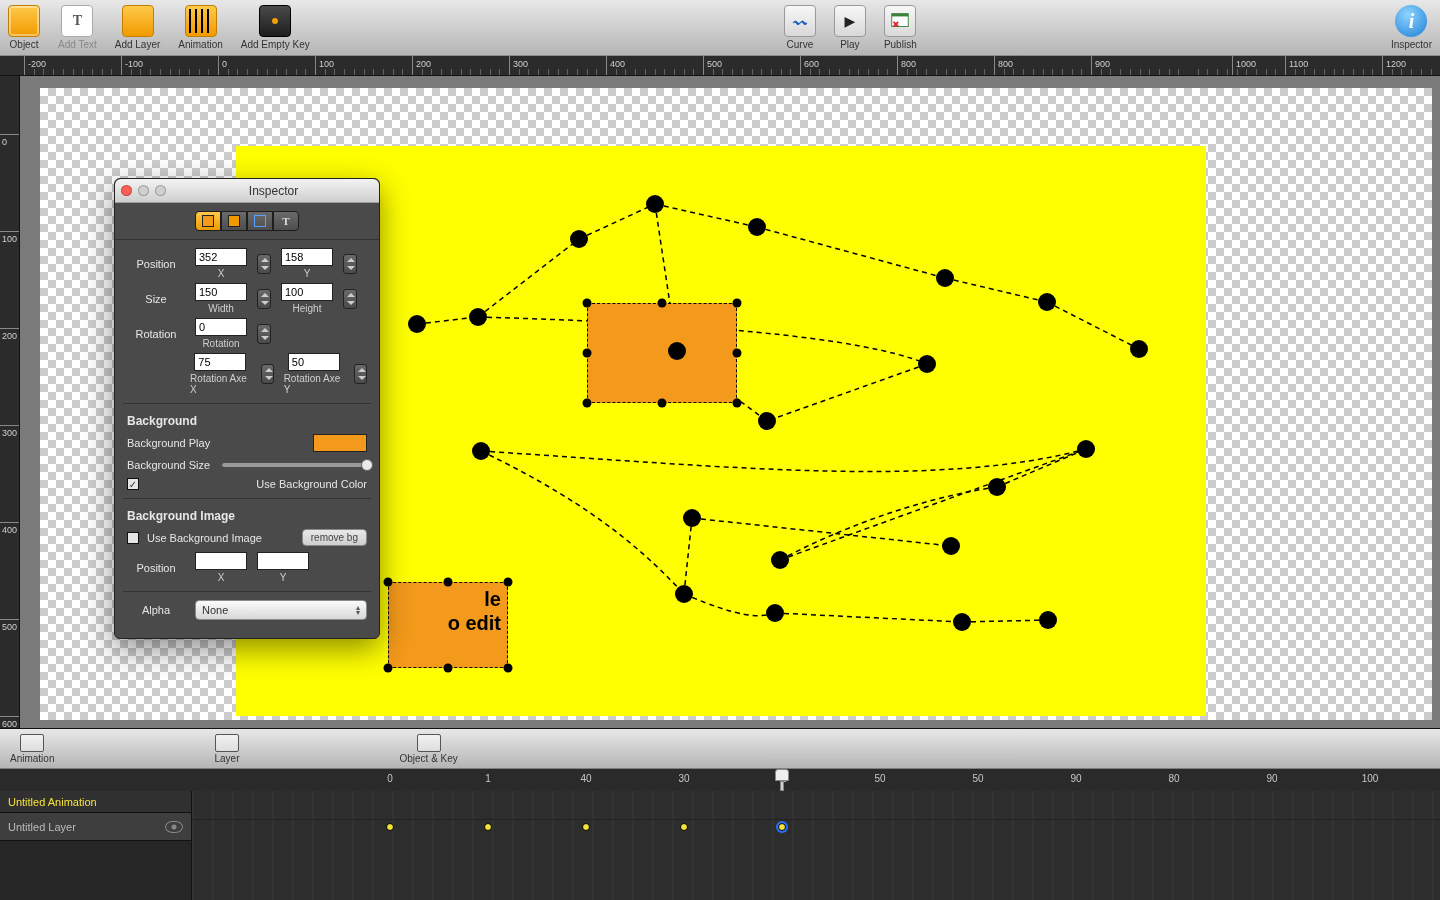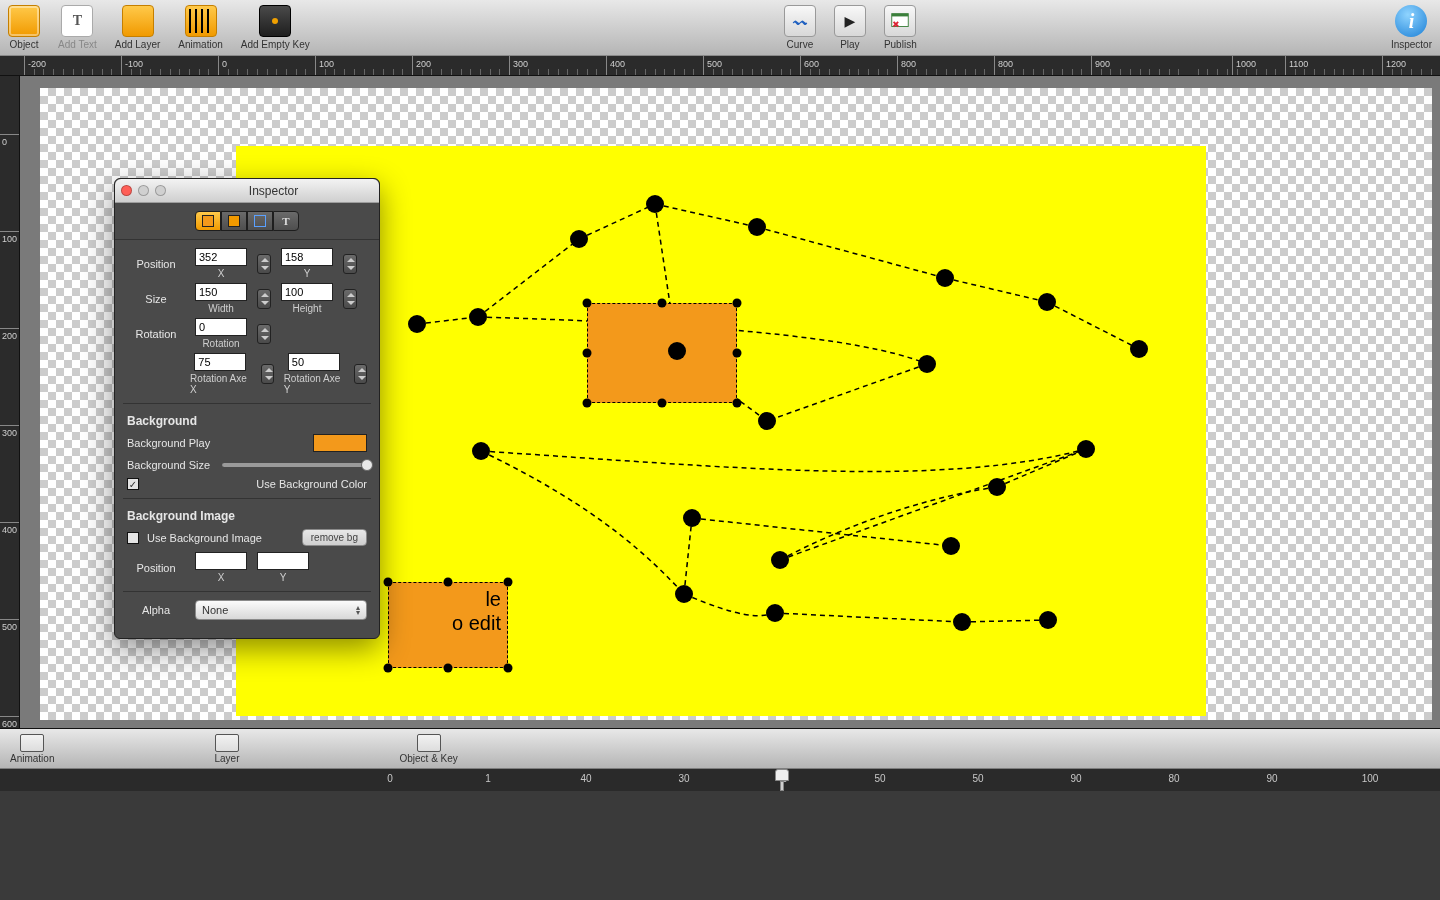--- a/index.html
+++ b/index.html
@@ -44,21 +44,21 @@
 .ruler-v .tick span{ position:absolute; left:2px; top:2px;}
 .canvas-area { position:absolute; left:20px; top:0; right:0; bottom:0; background:#7a7a7a; overflow:hidden;}
 .checker {
   position:absolute; left:20px; top:12px; right:8px; bottom:8px;
   background-color:#fff;
   background-image:
     linear-gradient(45deg,#ccc 25%,transparent 25%,transparent 75%,#ccc 75%),
     linear-gradient(45deg,#ccc 25%,transparent 25%,transparent 75%,#ccc 75%);
   background-size:16px 16px; background-position:0 0, 8px 8px;
 }
-.stage { position:absolute; background:#ffff00; }
+.stage { position:absolute; background:#ffff00;font-weight:bold; }
 .obj-sel { position:absolute; background:#f3991b; border:1px dashed #000;}
 .handle { position:absolute; width:9px; height:9px; background:#000; border-radius:50%; transform:translate(-50%,-50%);}
 .kf-node{position:absolute;width:18px;height:18px;background:#000;border-radius:50%;transform:translate(-50%,-50%);}
 svg.paths{position:absolute;inset:0;pointer-events:none;}
 svg.paths line, svg.paths path{stroke:#000;stroke-width:1.5;stroke-dasharray:5 4;fill:none;}
 .text-obj{position:absolute;background:#f3991b;border:1px dashed #000;color:#000;font-size:20px;line-height:1.2;padding:4px 6px;overflow:hidden;white-space:nowrap;}
 
 
 .inspector{
   position:absolute; left:114px; top:102px; width:266px; background:#4a4a4a; border:1px solid #222;
@@ -597,13 +597,30 @@
       <div class="num" style="left: 978px;">50</div>
       <div class="num" style="left: 1076px;">90</div>
       <div class="num" style="left: 1174px;">80</div>
       <div class="num" style="left: 1272px;">90</div>
       <div class="num" style="left: 1370px;">100</div>
       <div class="playhead" style="left: 782px;">
         <div class="cap"></div>
         <div class="stem"></div>
       </div>
     </div>
+  <div class="tp-body">
+    <div class="tp-left">
+      <div class="anim">Untitled Animation</div>
+      <div class="layer">
+          <span>Untitled Layer</span>
+          <span class="eye"></span>
+        </div>
+    </div>
+    <div class="tp-right" id="tpright">
+      <div class="kfline"></div>
+    <div class="kf" style="left: 198px;"></div>
+        <div class="kf" style="left: 296px;"></div>
+        <div class="kf" style="left: 394px;"></div>
+        <div class="kf" style="left: 492px;"></div>
+        <div class="kf cur" style="left: 590px;"></div>
+      </div>
+  </div>
 </div>
 
 </body></html>

